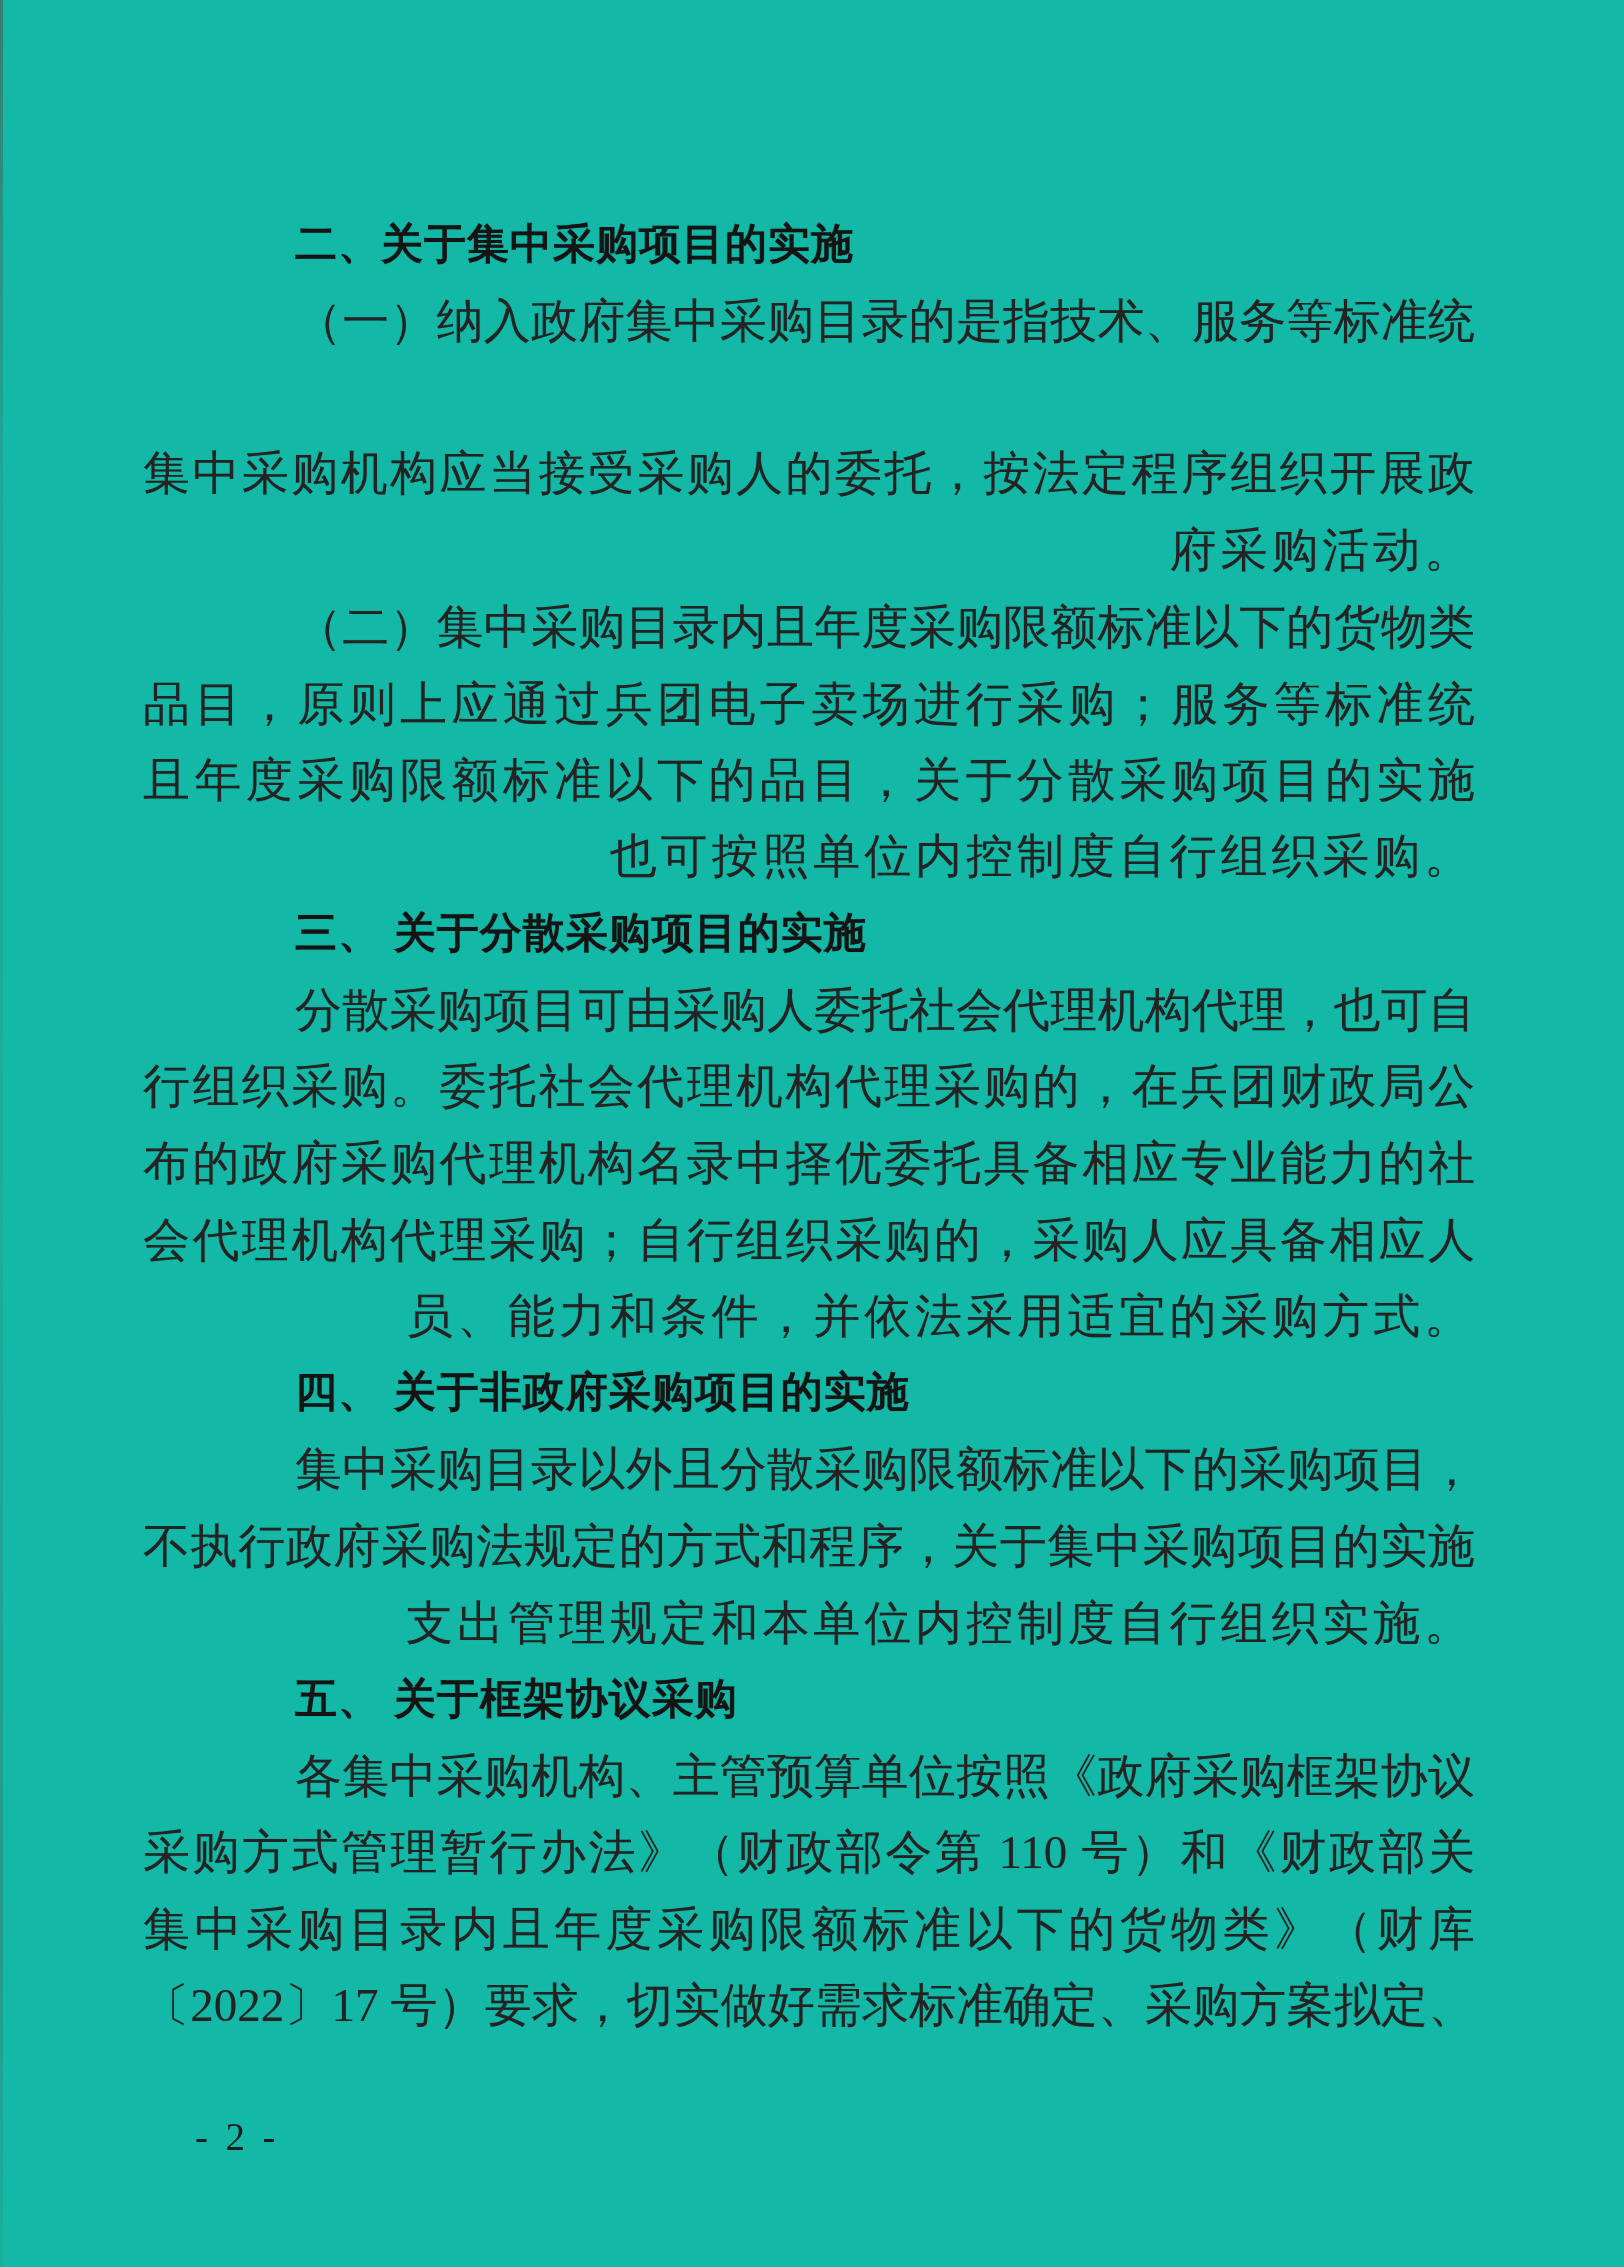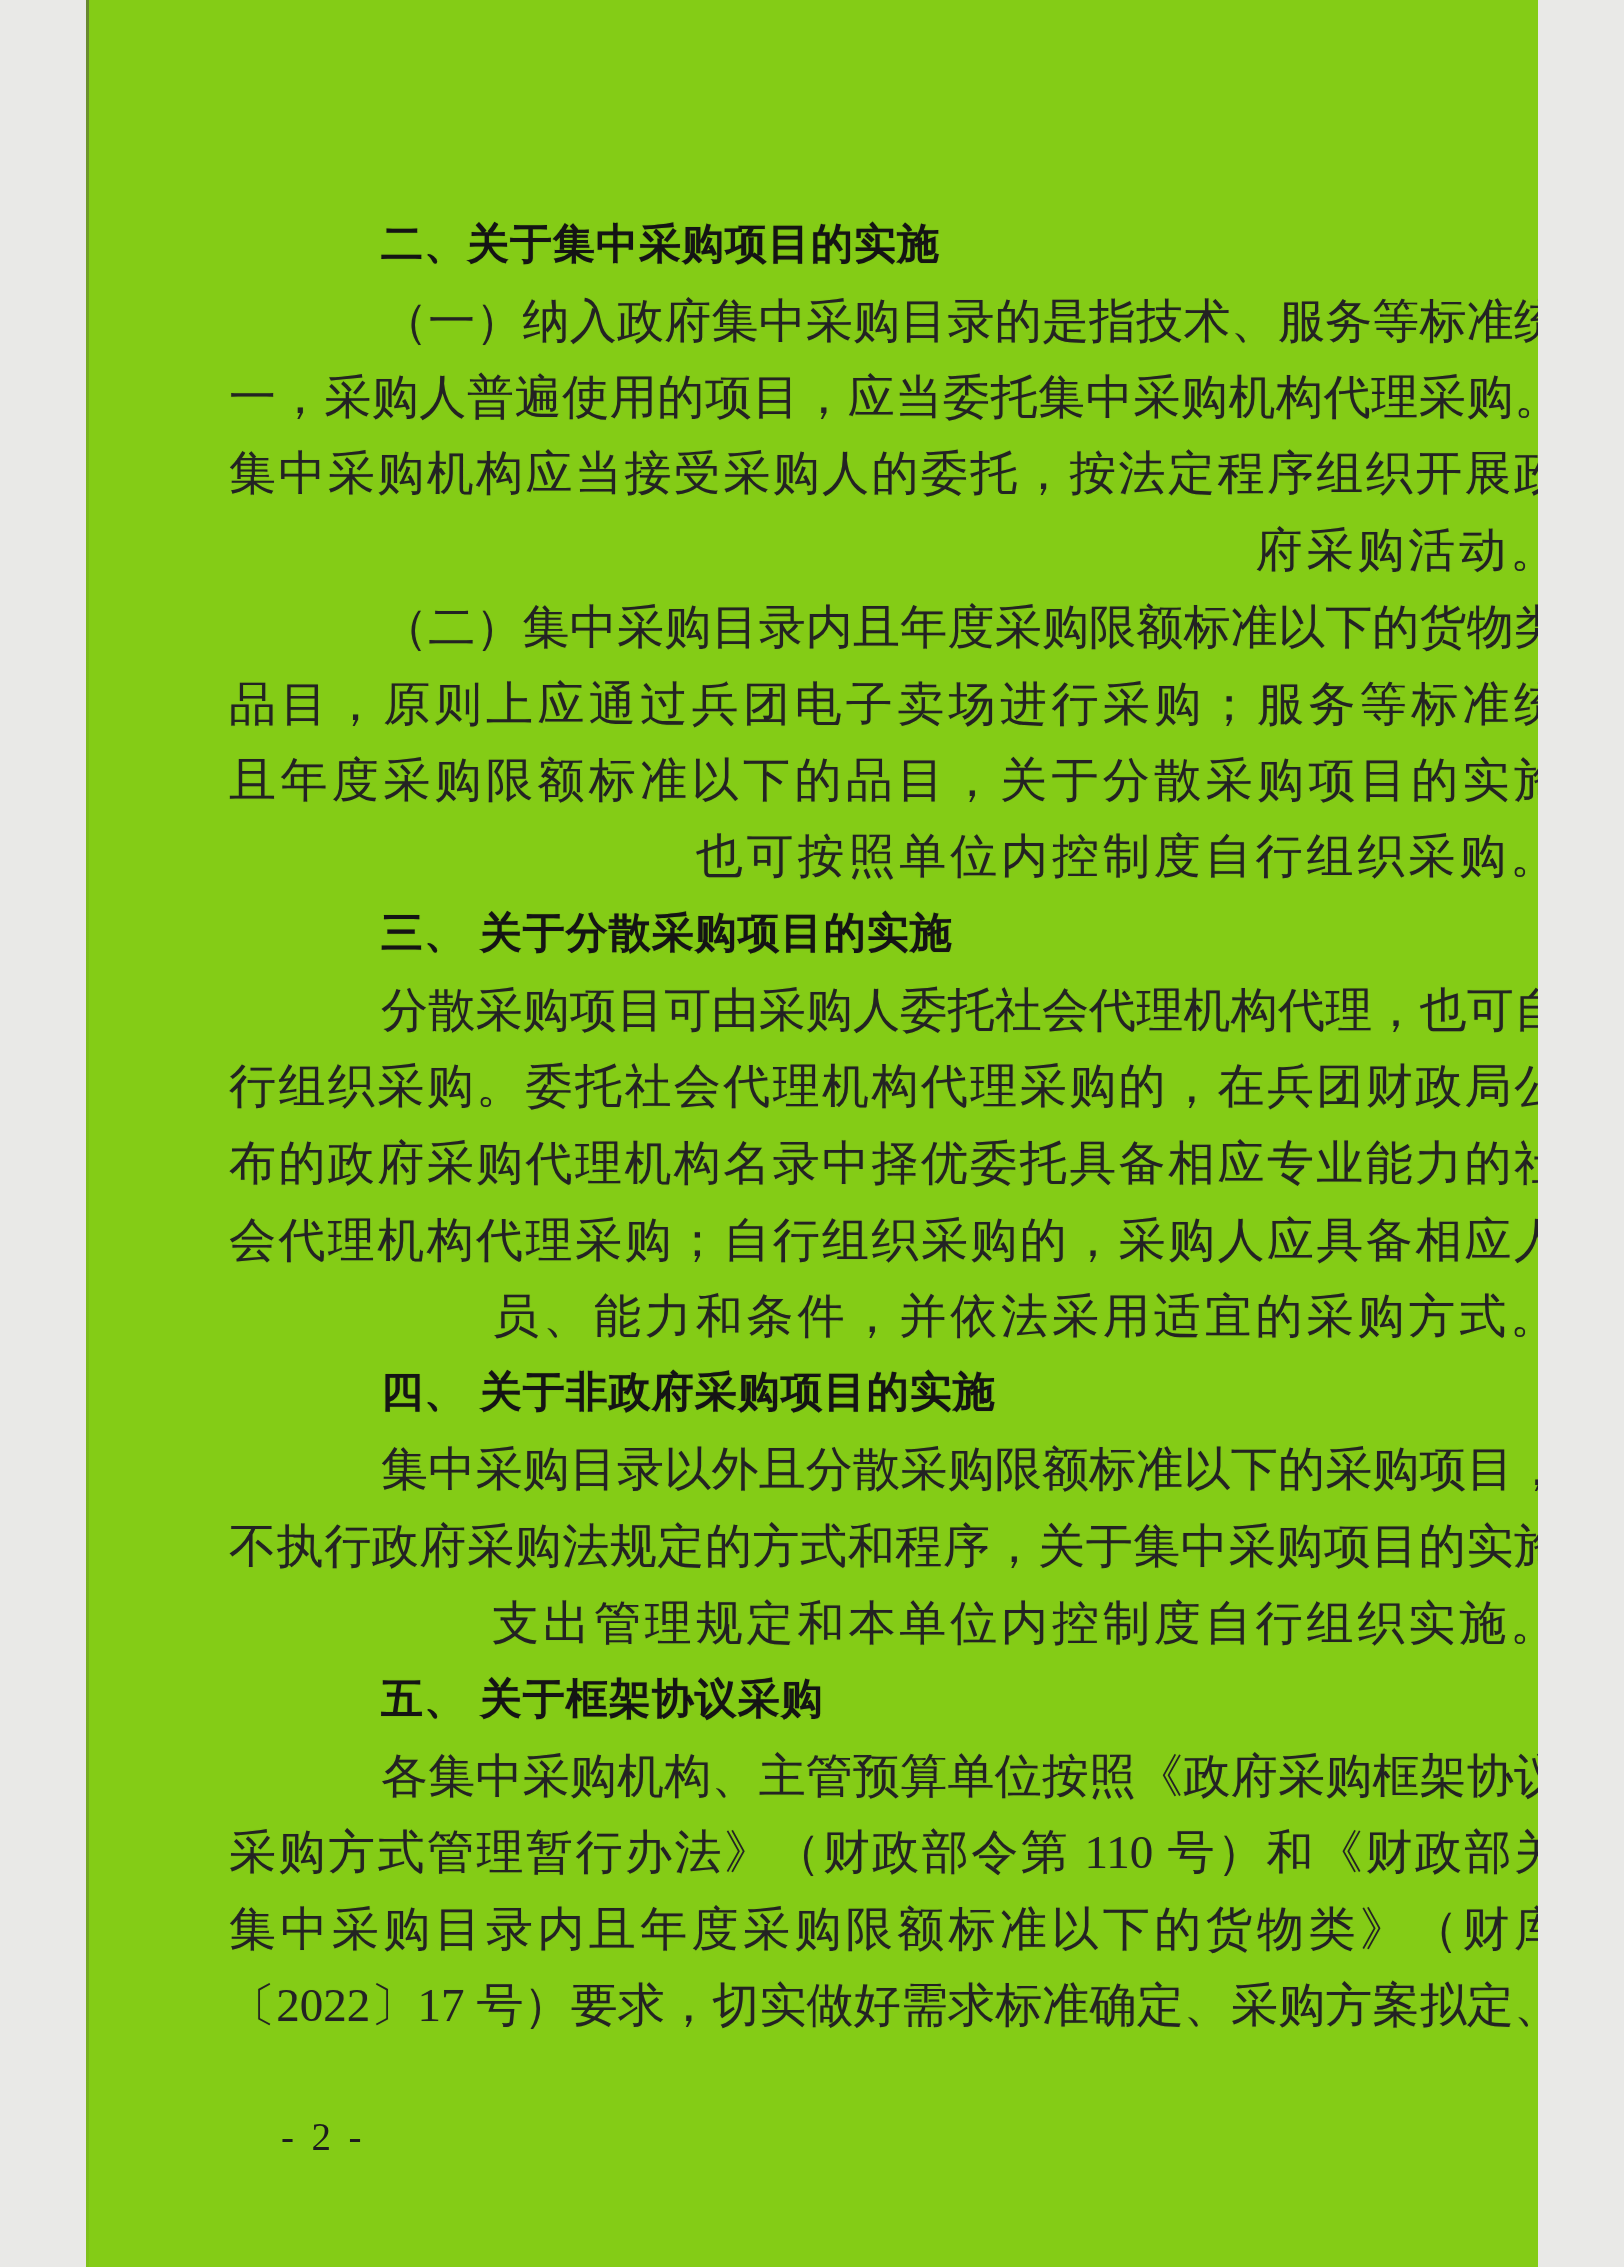--- a/index.html
+++ b/index.html
@@ -2,24 +2,24 @@
 <html><head>
 <meta charset="utf-8">
 <style>
   html, body {
     margin: 0;
     padding: 0;
     background: #e9e9e7;
   }
   .page {
     position: relative;
-    width: 1452px;
+    width: 1624px;
     height: 2268px;
     margin: 0 auto;
-    background: #84cc16;
+    background: #14b8a6;
     overflow: hidden;
     color: #232323;
   }
   
   .scan-edge {
     position: absolute;
     left: 0; top: 0;
     width: 3px; height: 100%;
     background: linear-gradient(180deg,
       rgba(80,78,70,.55) 0%,
@@ -80,21 +80,20 @@
 </style>
 </head>
 <body>
 
 <div class="page">
   <div class="scan-edge"></div>
 
   <div class="line heading" style="top:215px">二、关于集中采购项目的实施</div>
 
   <div class="line indent full" style="top:292px">（一）纳入政府集中采购目录的是指技术、服务等标准统</div>
-  <div class="line full" style="top:368px">一，采购人普遍使用的项目，应当委托集中采购机构代理采购。</div>
   <div class="line full" style="top:444px">集中采购机构应当接受采购人的委托，按法定程序组织开展政</div>
   <div class="line short" style="top:521px">府采购活动。</div>
 
   <div class="line indent full" style="top:598px">（二）集中采购目录内且年度采购限额标准以下的货物类</div>
   <div class="line full" style="top:675px">品目，原则上应通过兵团电子卖场进行采购；服务等标准统</div>
   <div class="line full" style="top:751px">且年度采购限额标准以下的品目，关于分散采购项目的实施</div>
   <div class="line short" style="top:827px">也可按照单位内控制度自行组织采购。</div>
 
   <div class="line heading" style="top:904px">三、 关于分散采购项目的实施</div>
 

